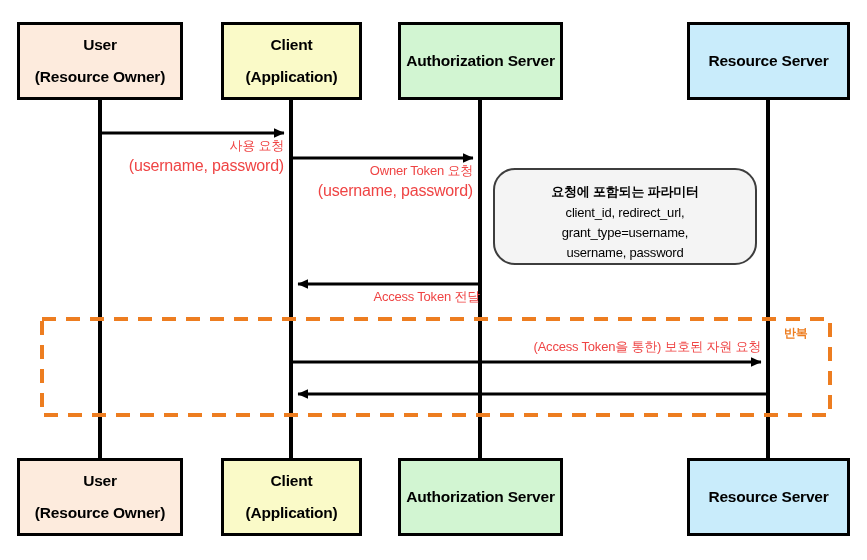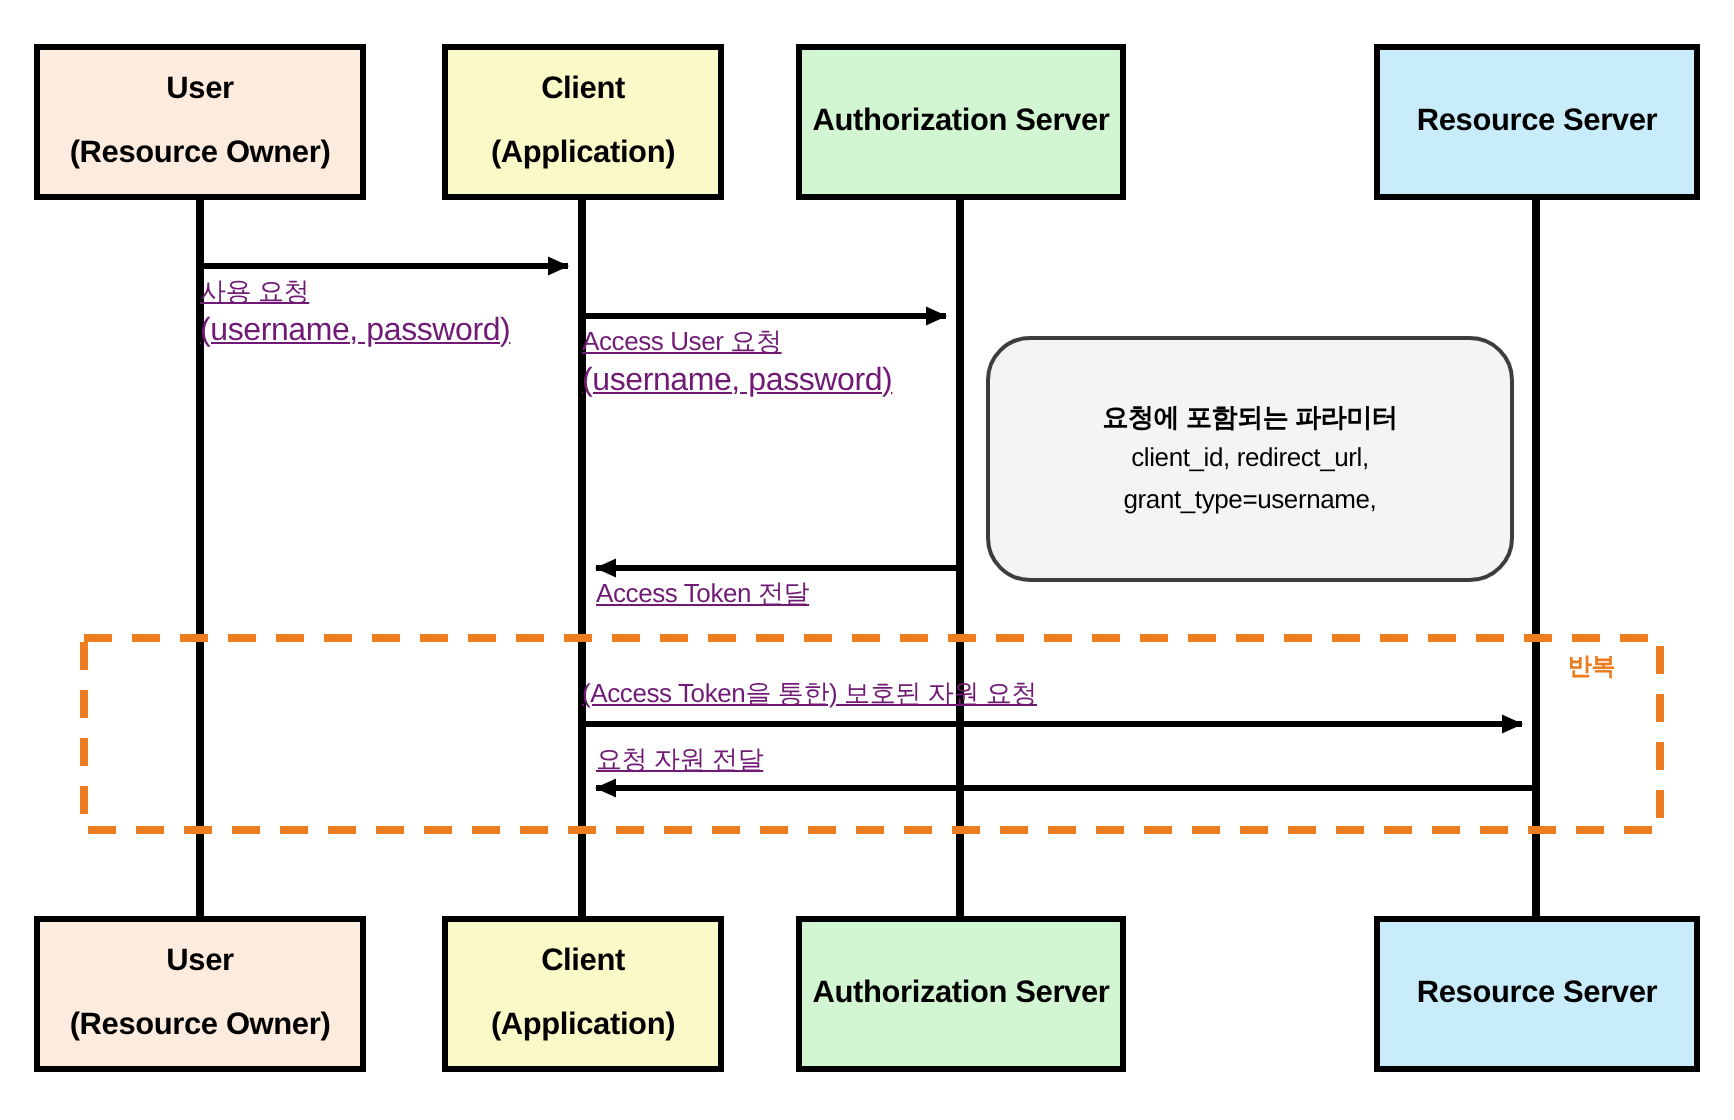--- a/index.html
+++ b/index.html
@@ -35,27 +35,26 @@
     font-weight: bold;
     font-size: 15.5px;
     line-height: 1.28;
     color: #000000;
     text-align: center;
     letter-spacing: -0.2px;
   }
   .actor-box .l2 { display: block; margin-top: 12px; }
   .msg-label {
     position: absolute;
-    text-align: left;
-    color: #701a75;
+    text-align: right;
+    color: #ef4444;
     font-size: 13px;
     line-height: 1.35;
     white-space: nowrap;
     letter-spacing: -0.2px;
-    text-decoration: underline;
   }
   .msg-label .sub {
     display: block;
     font-size: 16px;
   }
   .note-box {
     position: absolute;
     box-sizing: border-box;
     background: #f4f4f4;
     border: 2px solid #3d3d3d;
@@ -147,40 +146,38 @@
   <div class="actor-box" style="left:687px; top:22px; width:163px; height:78px; background:#C9ECFB;">
     <span>Resource Server</span>
   </div>
 
   <div class="msg-label" style="left:100px; top:137px; width:184px;">
     <span>사용 요청</span>
     <span class="sub">(username, password)</span>
   </div>
 
   <div class="msg-label" style="left:291px; top:162px; width:182px;">
-    <span>Access User 요청</span>
+    <span>Owner Token 요청</span>
     <span class="sub">(username, password)</span>
   </div>
 
   <div class="msg-label" style="left:298px; top:288px; width:182px;">
     <span>Access Token 전달</span>
   </div>
 
   <div class="msg-label" style="left:291px; top:338px; width:470px;">
     <span>(Access Token을 통한) 보호된 자원 요청</span>
   </div>
 
-  <div class="msg-label" style="left:298px; top:371px; width:182px;">
-    <span>요청 자원 전달</span>
-  </div>
 
-  <div class="note-box" style="left:493px; top:168px; width:264px; height:123px;">
+  <div class="note-box" style="left:493px; top:168px; width:264px; height:97px;justify-content:flex-end;">
     <span class="note-title">요청에 포함되는 파라미터</span>
     <span>client_id, redirect_url,</span>
     <span>grant_type=username,</span>
+    <span>username, password</span>
   </div>
 
   <div class="loop-label" style="left:784px; top:325px;">반복</div>
 
   <div class="actor-box" style="left:17px; top:458px; width:166px; height:78px; background:#FDEBDD;">
     <span>User</span>
     <span class="l2">(Resource Owner)</span>
   </div>
 
   <div class="actor-box" style="left:221px; top:458px; width:141px; height:78px; background:#FAFAC8;">

